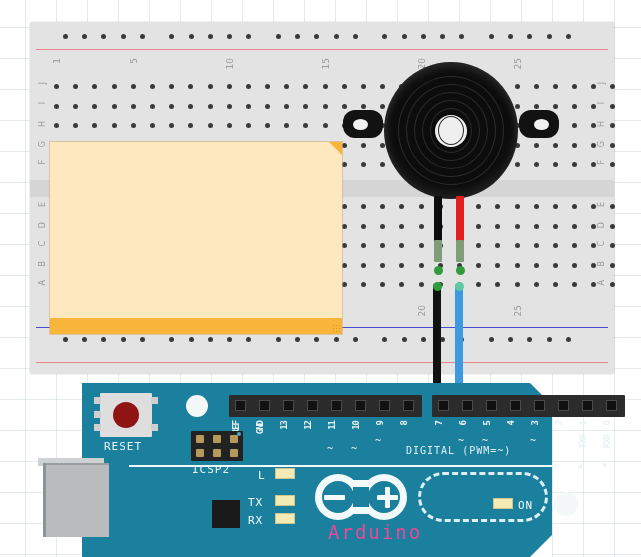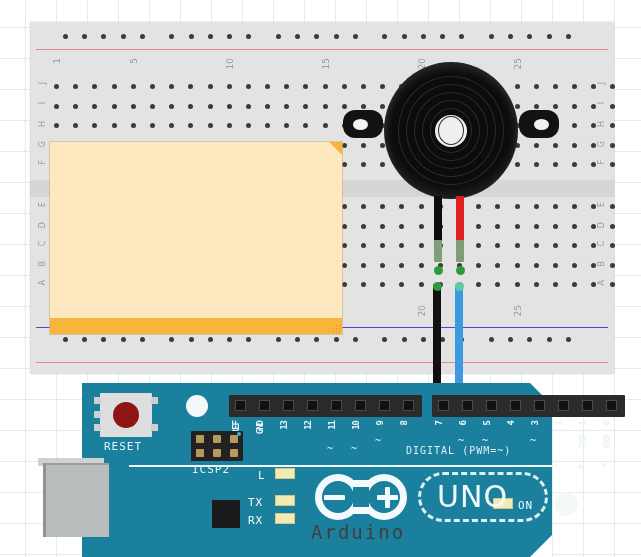--- a/index.html
+++ b/index.html
@@ -129,21 +129,21 @@
   .blklogo{position:absolute;left:212px;top:500px;width:28px;height:28px;background:#1a1a1a;}
   .hole-w{position:absolute;border-radius:50%;background:#f4f8f9;}
 
   
   .inf{position:absolute;left:315px;top:474px;width:92px;height:46px;}
   .inf .c{position:absolute;top:0;width:46px;height:46px;border-radius:50%;
           box-sizing:border-box;border:7px solid #f2fafc;}
   .inf .c.l{left:0;}
   .inf .c.r{right:0;}
   .inf .bar{position:absolute;background:#f2fafc;border-radius:1px;}
-  .ardwordmark{position:absolute;left:311px;top:521px;color:#404040;
+  .ardwordmark{position:absolute;left:328px;top:521px;color:#ec4899;
         font-size:19px;letter-spacing:2px;
         font-family:"DejaVu Sans Mono","Liberation Mono",monospace;}
   .tm{position:absolute;left:470px;top:518px;color:#f2fafc;font-size:9px;
       font-family:"DejaVu Sans","Liberation Sans",sans-serif;}
 
   .uno-oval{position:absolute;left:418px;top:472px;width:130px;height:50px;
             border-radius:25px;border:3px dashed #dff0f4;box-sizing:border-box;}
   .uno-txt{position:absolute;left:437px;top:479px;color:#f2fafc;font-size:30px;
            letter-spacing:1px;font-family:"DejaVu Sans","Liberation Sans",sans-serif;}
 </style>
@@ -723,19 +723,18 @@
     <div class="bar" style="left:9px;top:21px;width:21px;height:5px;"></div>
     <div class="bar" style="right:9px;top:21px;width:21px;height:5px;"></div>
     <div class="bar" style="right:17px;top:13px;width:5px;height:21px;"></div>
     <div class="bar" style="left:38px;top:8px;width:16px;height:30px;background:#1b7f9e;"></div>
     <div class="bar" style="left:36px;top:6px;width:20px;height:7px;"></div>
     <div class="bar" style="left:36px;top:33px;width:20px;height:7px;"></div>
   </div>
   <div class="ardwordmark">Arduino</div>
   <div class="tm">™</div>
   <div class="uno-oval"></div>
-  <div class="uno-txt">UNO</div>
 
   <div class="usb-lip"></div>
   <div class="usb"></div>
   <div class="blklogo"></div>
 
 </div>
 
 </body></html>

